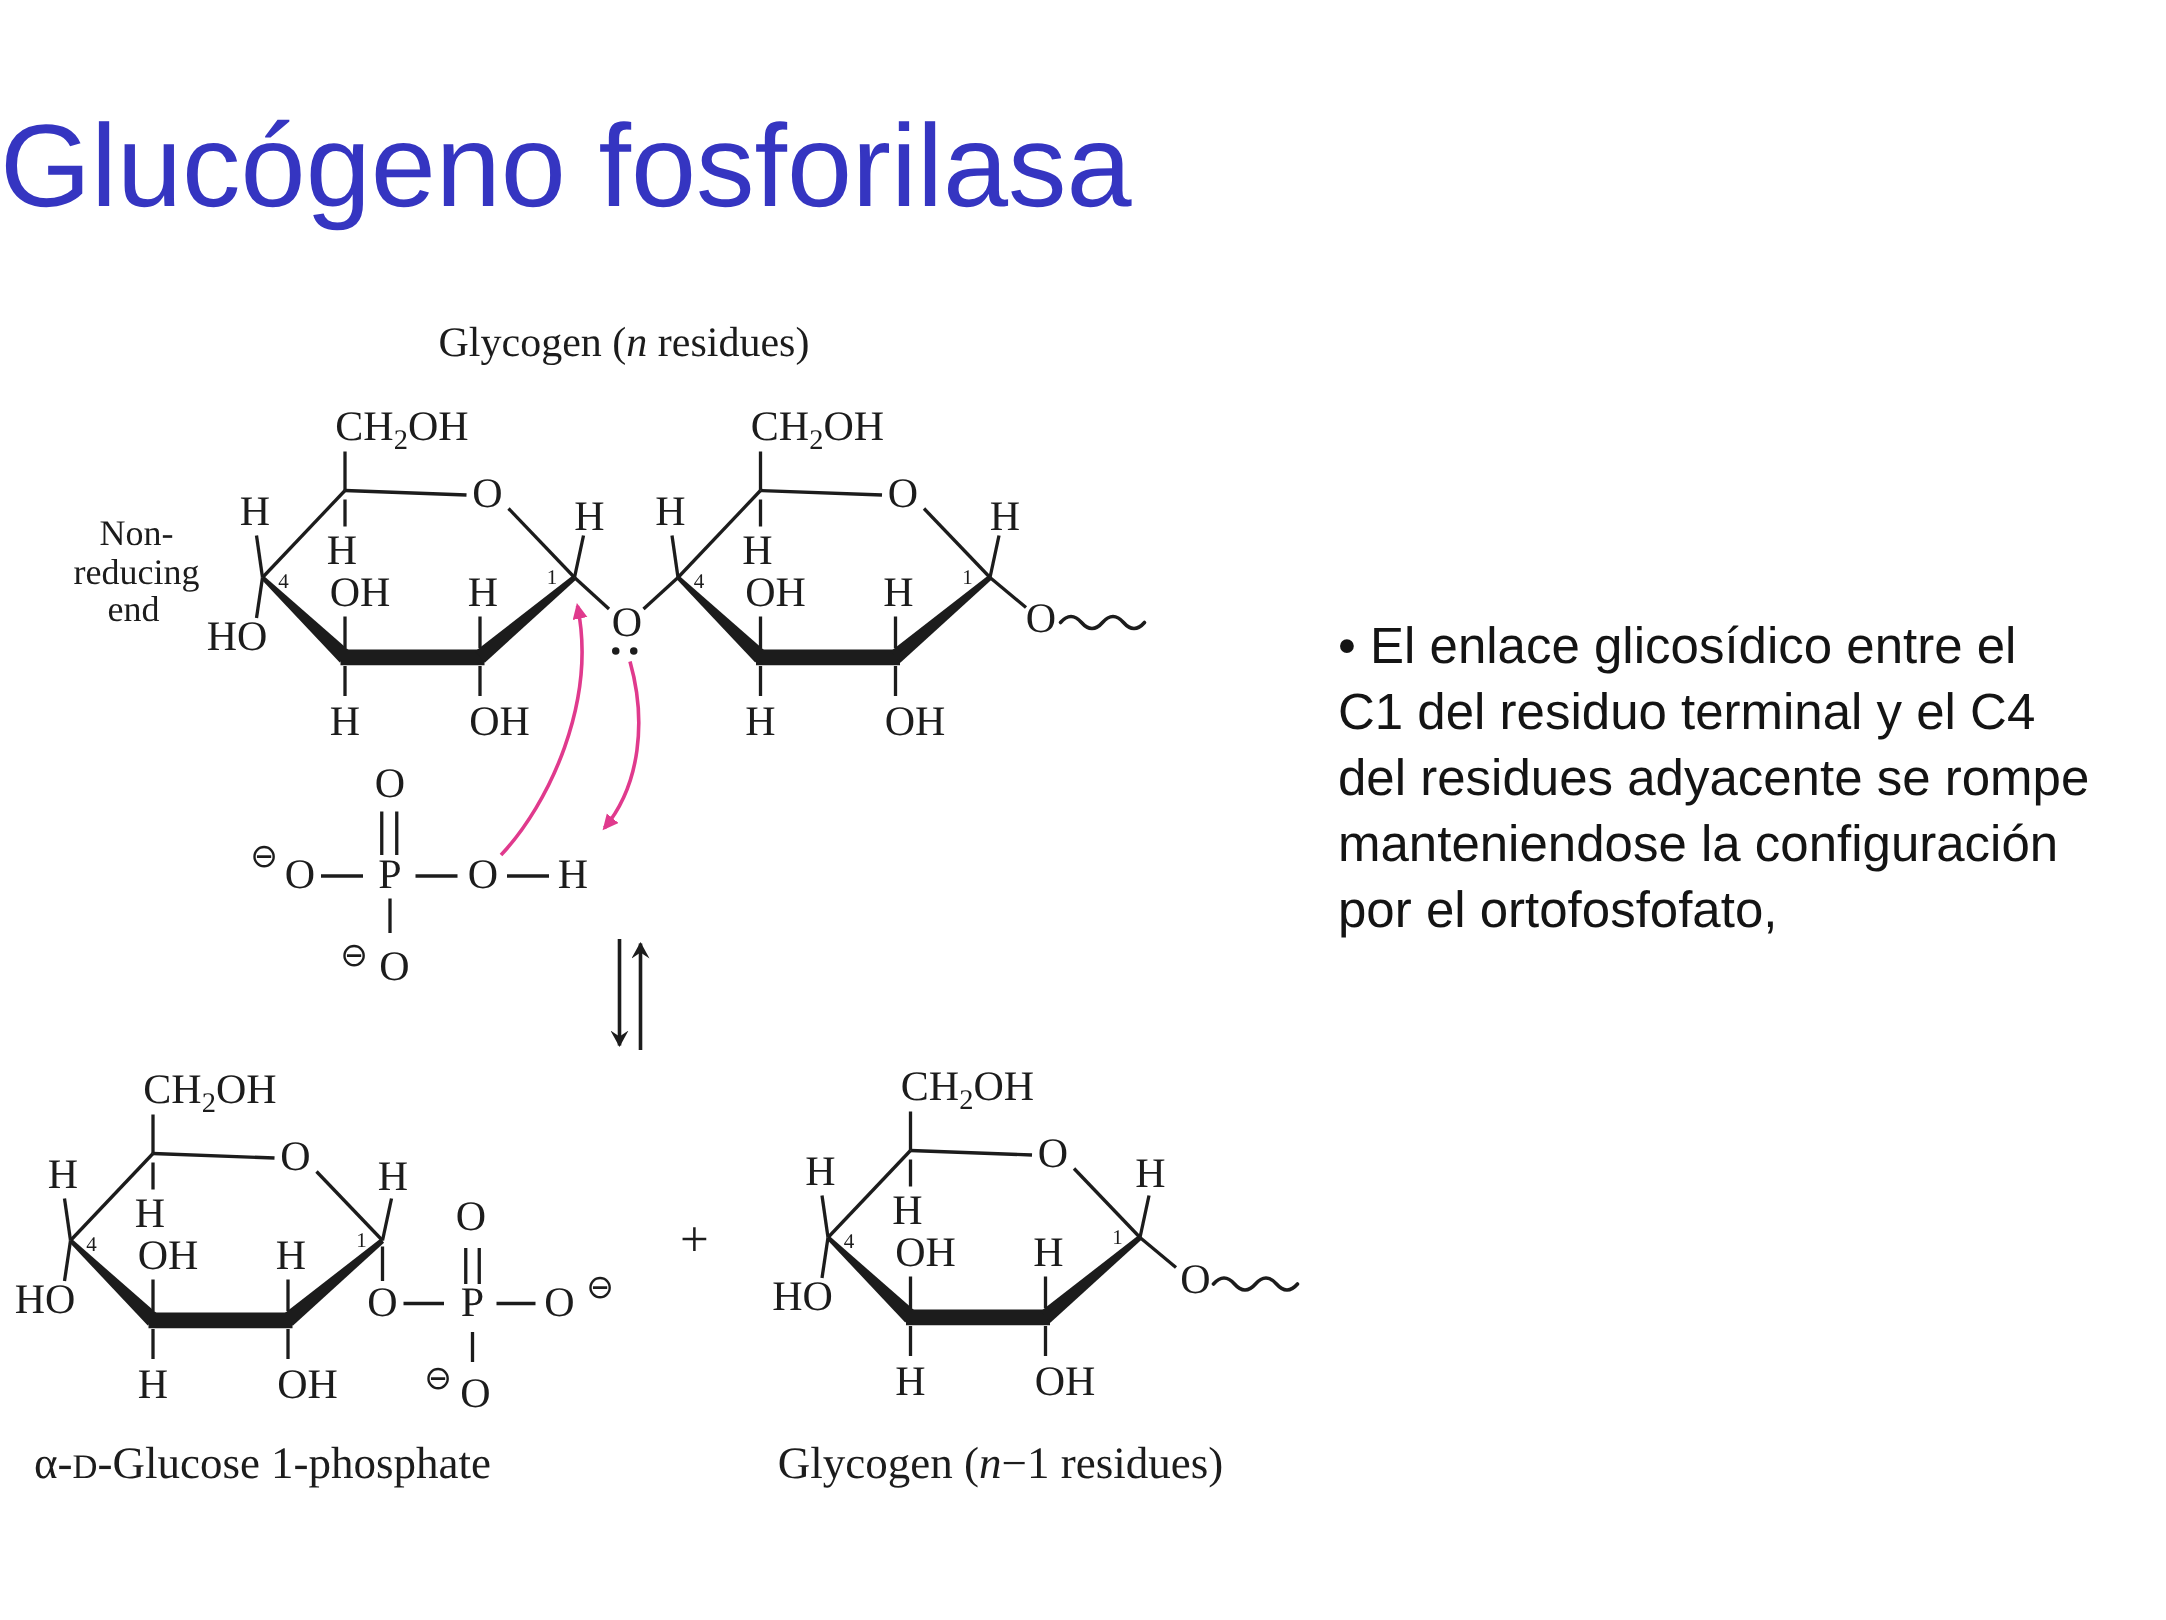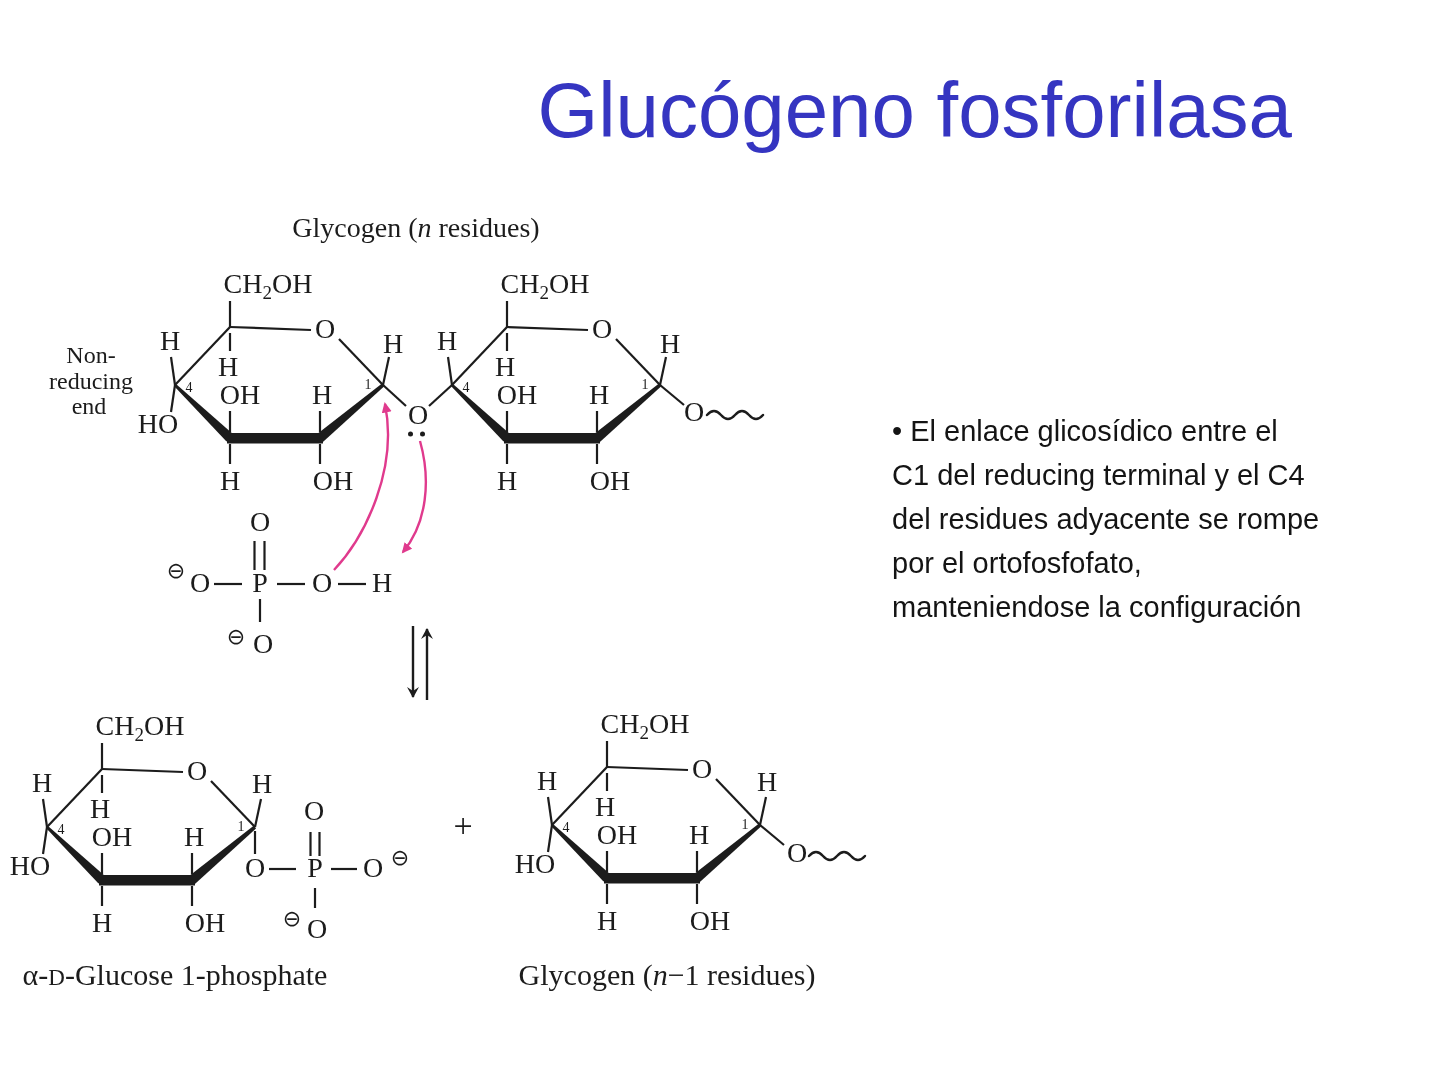--- a/index.html
+++ b/index.html
@@ -4,25 +4,25 @@
 <style>
   :root{
     --title-blue:#3535c1;
     --ink:#1c1c1c;
     --arrow-pink:#e03a8d;
     --background:#ffffff;
   }
   html,body{margin:0;padding:0;background:#e9e9e9;}
   .slide{position:relative;width:1444px;height:1080px;background:var(--background);overflow:hidden;
          font-family:"Liberation Sans",sans-serif;}
-  .title{position:absolute;top:68px;left:0;width:1292px;text-align:right;
+  .title{position:absolute;top:68px;left:0;width:1292px;text-align:left;
          font-size:78px;line-height:1.1;color:var(--title-blue);
          font-family:"Liberation Sans",sans-serif;}
   .bullet-text{position:absolute;left:892px;top:409px;width:535px;
-         font-size:29px;line-height:44px;color:#141414;}
+         font-size:34px;line-height:44px;color:#141414;}
   .bullet-text div{white-space:nowrap;}
   #diagram{position:absolute;left:0;top:0;}
   #diagram text{fill:var(--ink);font-family:"Liberation Serif","DejaVu Serif",serif;}
   #diagram text.sym{font-family:"DejaVu Sans","Liberation Sans",sans-serif;}
 </style>
 </head>
 <body>
 
 <div class="slide">
 
@@ -181,19 +181,19 @@
         <text x="767" y="791" text-anchor="middle"><tspan>H</tspan></text>
         <text x="566" y="832" font-size="14" text-anchor="middle"><tspan>4</tspan></text>
         <text x="745" y="829" font-size="14" text-anchor="middle"><tspan>1</tspan></text>
         <text x="797" y="862" text-anchor="middle"><tspan>O</tspan></text>
         <text x="667" y="985" font-size="30" text-anchor="middle"><tspan>Glycogen (</tspan><tspan font-style="italic">n</tspan><tspan>−1 residues)</tspan></text>
       </g>
   </svg>
 
   <div class="bullet-text">
     <div>• El enlace glicosídico entre el</div>
-    <div>C1 del reducing terminal y el C4</div>
+    <div>C1 del residuo terminal y el C4</div>
     <div>del residues adyacente se rompe</div>
+    <div>manteniendose la configuración</div>
     <div>por el ortofosfofato,</div>
-    <div>manteniendose la configuración</div>
   </div>
 
 </div>
 
 </body></html>

